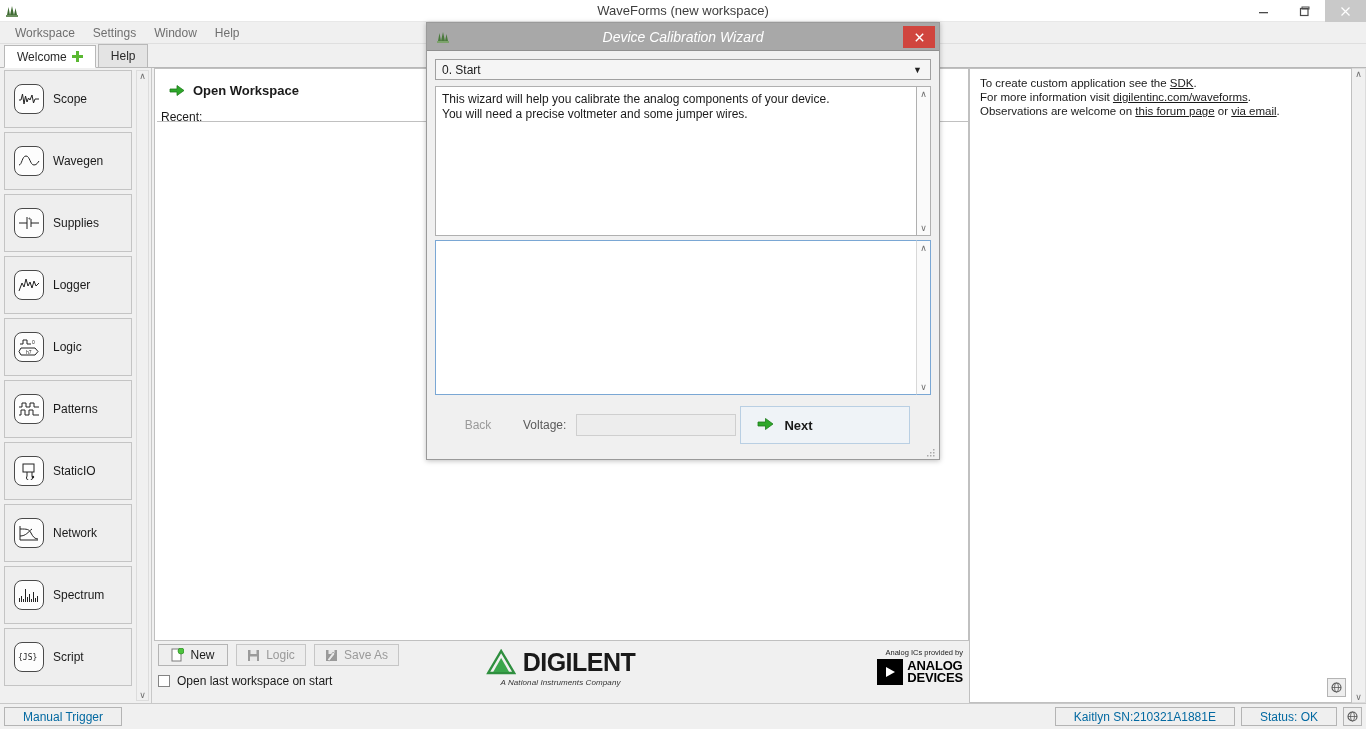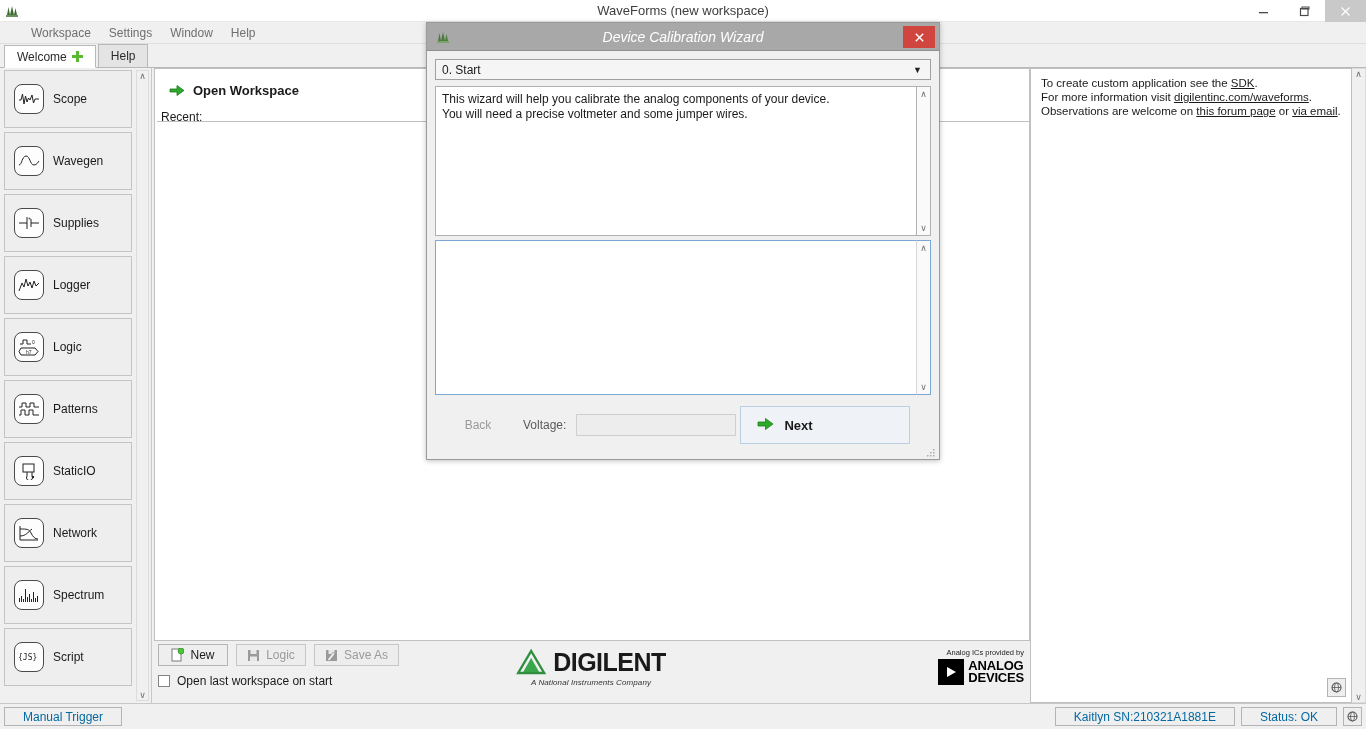--- a/index.html
+++ b/index.html
@@ -31,21 +31,21 @@
   .win-btn {
     width:41px; height:22px; display:flex; align-items:center; justify-content:center;
     color:#4a4a4a; font-size:13px; line-height:1;
   }
   .win-btn.close { background:#c9c9c9; color:#ffffff; }
   .win-btn svg { display:block; }
 
   
   .menubar {
     height:22px; background:#f0f0f0; display:flex; align-items:center;
-    padding-left:22px; border-bottom:1px solid #dfdfdf;
+    padding-left:6px; border-bottom:1px solid #dfdfdf;
   }
   .menuitem {
     padding:2px 9px; font-size:12px; color:#6f6f6f;
   }
 
   
   .tabstrip {
     height:24px; background:#f0f0f0; display:flex; align-items:flex-end;
     padding-left:4px; border-bottom:1px solid #b8b8b8;
     position:relative;
@@ -134,21 +134,21 @@
   .dig-word { font-size:25px; font-weight:bold; letter-spacing:-0.5px; color:#1a1a1a; line-height:1; }
   .dig-sub { font-size:8px; font-style:italic; color:#333; margin-top:3px; letter-spacing:0.1px;}
   .logo-adi { position:absolute; right:6px; top:7px; text-align:right; }
   .adi-top { font-size:7.5px; color:#222; margin-bottom:2px; }
   .adi-row { display:flex; align-items:center; gap:4px; }
   .adi-mark { width:26px; height:26px; background:#000; display:flex; align-items:center; justify-content:center; }
   .adi-name { font-size:13px; font-weight:bold; line-height:12.5px; text-align:left; color:#000; letter-spacing:-0.2px;}
 
   
   .rightpanel {
-    width:322px; background:#ffffff; border:1px solid #c0c0c0;
+    width:383px; background:#ffffff; border:1px solid #c0c0c0;
     position:relative; font-size:11.5px; line-height:14px; padding:7px 8px 0 10px;
   }
   .rightpanel a { color:#1a1a1a; text-decoration:underline; }
   .icon-btn-sm {
     position:absolute; right:5px; bottom:5px; width:19px; height:19px;
     border:1px solid #b4b4b4; background:#eeeeee;
     display:flex; align-items:center; justify-content:center;
   }
   .right-wrap { display:flex; }
   .right-scroll {

